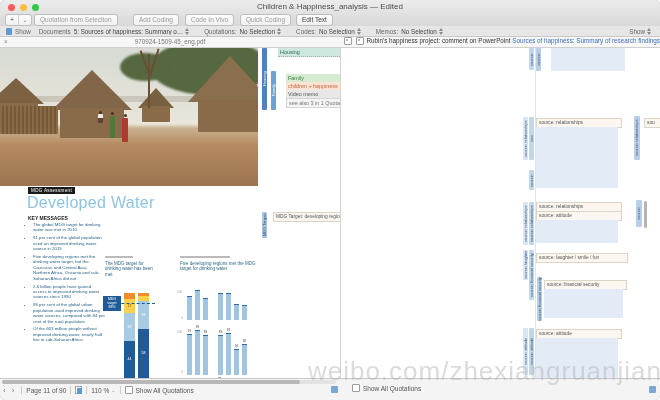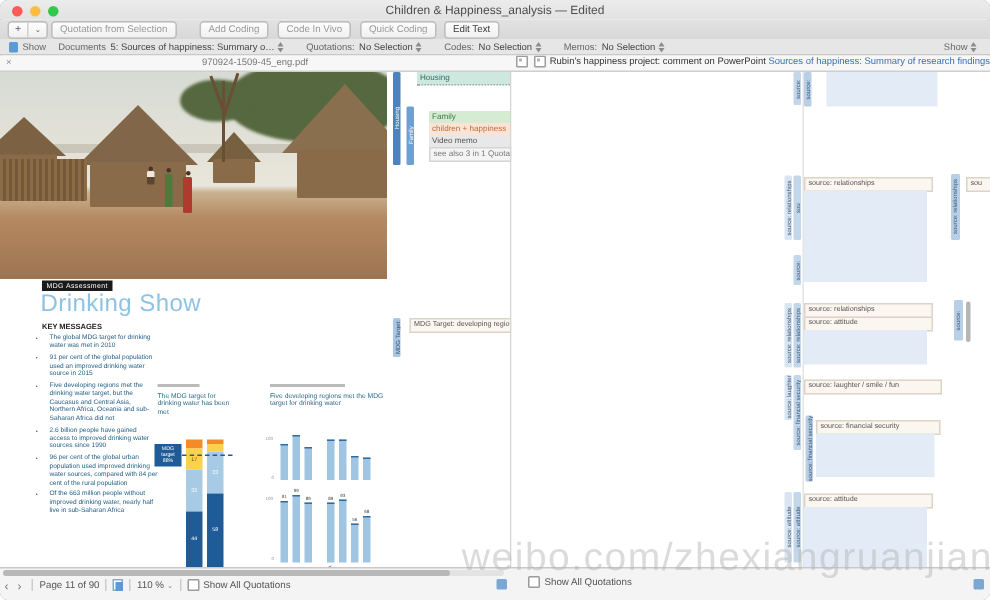--- a/index.html
+++ b/index.html
@@ -183,21 +183,21 @@
       <div class="person" style="left:98px;top:66px;width:5px;height:9px;background:linear-gradient(#efe9e2 0 45%,#5a4633 45%);"></div>
       <div class="head" style="left:99px;top:63px;"></div>
       <div class="person" style="left:110px;top:68px;width:5px;height:22px;background:#4e7a3c;"></div>
       <div class="head" style="left:111px;top:64px;"></div>
       <div class="person" style="left:122px;top:70px;width:6px;height:24px;background:#b03a2e;"></div>
       <div class="head" style="left:123.5px;top:66px;"></div>
     </div>
 
     <div class="abs" id="page">
       <div id="mdgtag">MDG Assessment</div>
-      <div id="dwtitle">Drinking Show</div>
+      <div id="dwtitle">Developed Water</div>
       <div id="kmh">KEY MESSAGES</div>
       <ul id="kml">
         <li>The global MDG target for drinking water was met in 2010</li>
         <li>91 per cent of the global population used an improved drinking water source in 2015</li>
         <li>Five developing regions met the drinking water target, but the Caucasus and Central Asia, Northern Africa, Oceania and sub-Saharan Africa did not</li>
         <li>2.6 billion people have gained access to improved drinking water sources since 1990</li>
         <li>96 per cent of the global urban population used improved drinking water sources, compared with 84 per cent of the rural population</li>
         <li>Of the 663 million people without improved drinking water, nearly half live in sub-Saharan Africa</li>
       </ul>
 

